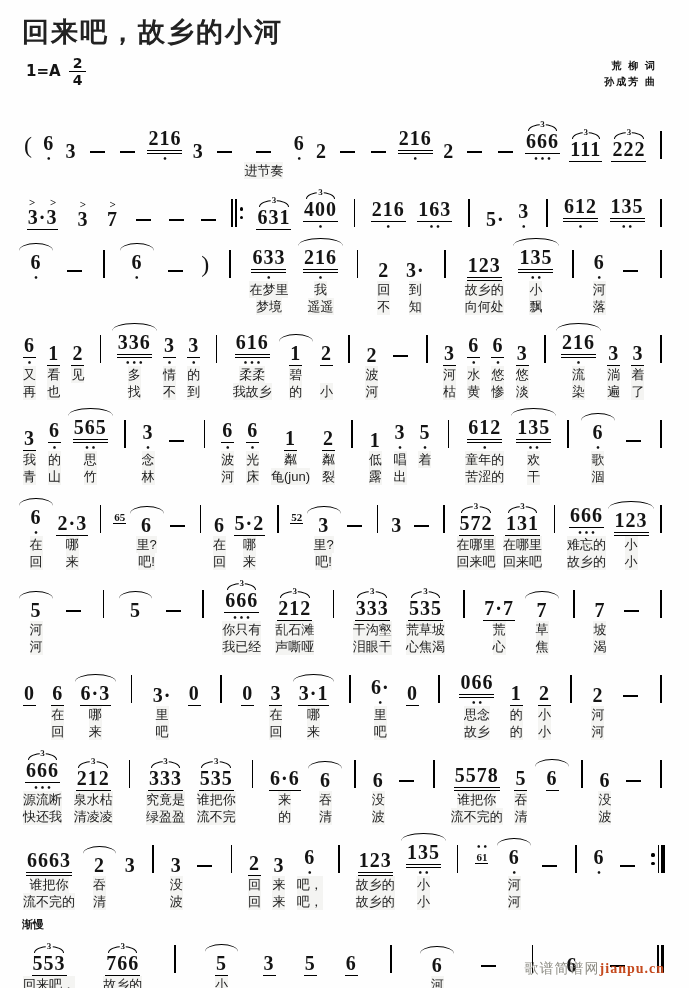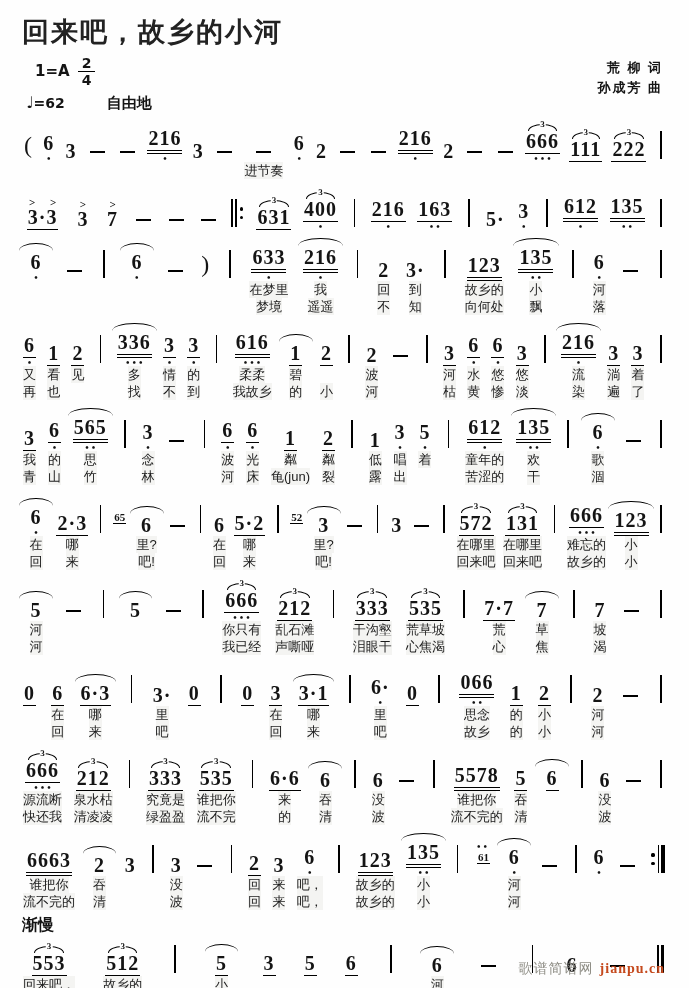--- a/index.html
+++ b/index.html
@@ -3,33 +3,33 @@
 <meta charset="utf-8">
 <style>
   html,body{margin:0;padding:0;}
   body{
     width:689px;height:988px;background:#fefefe;position:relative;overflow:hidden;
     font-family:"Liberation Serif", serif;color:#141414;
   }
   .sheet{padding:10px 22px 0 22px;position:relative;}
   .title{text-align:left;font-size:27px;font-weight:bold;letter-spacing:2px;color:#222;margin-top:4px;}
   .meta{position:relative;height:60px;margin-top:6px;}
-  .keyline{font-family:"DejaVu Sans", sans-serif;font-size:15px;font-weight:bold;margin-left:13px;}
+  .keyline{font-family:"DejaVu Sans", sans-serif;font-size:15px;font-weight:bold;margin-left:4px;}
   .frac{display:inline-block;text-align:center;vertical-align:middle;margin-left:8px;line-height:1;}
   .frac .num{display:block;border-bottom:1.5px solid #000;padding:0 4px 1px;font-size:14px;}
   .frac .den{display:block;padding-top:1px;font-size:14px;}
   .tempoline{font-family:"DejaVu Sans", sans-serif;font-size:14px;font-weight:bold;margin:6px 0 0 4px;}
   .tempo-note{font-size:16px;}
   .expression{margin-left:42px;font-size:15px;font-weight:bold;font-family:"Liberation Sans", sans-serif;}
-  .credits{position:absolute;top:2px;right:4px;text-align:right;font-size:13px;font-weight:600;
+  .credits{position:absolute;top:2px;right:10px;text-align:right;font-size:10px;font-weight:600;
     line-height:1.55;letter-spacing:2px;font-family:"Liberation Sans", sans-serif;}
   
   .systems{margin-top:2px;}
   .sys{margin-bottom:7px;}
-  .pre{font-size:16px;font-weight:bold;font-family:"Liberation Sans", sans-serif;height:15px;line-height:15px;}
+  .pre{font-size:11px;font-weight:bold;font-family:"Liberation Sans", sans-serif;height:15px;line-height:15px;}
   .row{display:flex;justify-content:space-between;align-items:flex-end;width:100%;}
   .col{display:flex;flex-direction:column;align-items:center;margin:0 1px;min-width:10px;}
   .note{height:44px;display:flex;flex-direction:column;justify-content:flex-end;align-items:center;}
   .txt{display:inline-block;font-size:20px;font-weight:bold;letter-spacing:1px;line-height:21px;white-space:nowrap;}
   .txt .in{display:inline-block;padding:0 1px;}
   .u1 .in{border-bottom:1.7px solid #000;padding-bottom:1px;}
   .u2{border-bottom:1.7px solid #000;}
   .u2 .in{border-bottom:1.7px solid #000;padding-bottom:1px;margin-bottom:2px;}
   .dashbar{width:15px;height:2.5px;background:#000;margin:0 3px 9px;}
   .paren{font-size:24px;line-height:26px;margin-bottom:4px;font-weight:400;}
@@ -37,47 +37,44 @@
   .bd{margin-top:1px;}
   .ad{margin-bottom:1px;}
   .arcmark{width:130%;min-width:26px;height:7px;border-top:1.6px solid #000;
     border-radius:50% 50% 0 0 / 100% 100% 0 0;margin-bottom:1px;}
   .tupmark{position:relative;width:100%;min-width:24px;height:11px;margin-bottom:0;}
   .tupmark::before{content:"";position:absolute;left:8%;right:8%;top:4px;bottom:0;
     border:1.2px solid #000;border-bottom:none;border-radius:50% 50% 0 0 / 100% 100% 0 0;}
   .tupmark span{position:absolute;top:-1px;left:50%;transform:translateX(-50%);
     font-size:9px;line-height:11px;font-weight:bold;background:#fefefe;padding:0 1px;}
   .accmark{font-size:11px;font-weight:bold;line-height:9px;height:9px;letter-spacing:6px;text-indent:6px;}
-  .gracewrap{display:flex;flex-direction:column;align-items:flex-end;transform:translateY(-12px);}
+  .gracewrap{display:flex;flex-direction:column;align-items:center;transform:translateY(-12px);}
   .gracetxt{font-size:11px;font-weight:bold;line-height:12px;border-bottom:1.2px solid #000;padding:0 1px;}
   .barwrap{display:flex;align-items:flex-end;margin-bottom:3px;}
   .vbar{width:1.7px;background:#000;height:28px;margin:0 1px;}
   .vbar.thick{width:3.5px;}
   .rdots{display:flex;flex-direction:column;justify-content:center;gap:5px;height:28px;margin:0 2px;}
   .rdots i{width:3.2px;height:3.2px;border-radius:50%;background:#000;display:block;}
   .lyr{height:17px;line-height:17px;font-size:13px;white-space:nowrap;
     font-family:"Liberation Sans", sans-serif;color:#1c1c1c;background:#f4f4f2;}
   .lyr:empty{background:none;}
   .footer{position:absolute;bottom:10px;right:24px;font-size:14px;letter-spacing:1px;}
   .footer .site{color:#8f8e86;padding-left:37px;}
-  .footer .url{color:#c54a1e;font-weight:bold;margin-left:6px;}
+  .footer .url{color:#c54a1e;font-weight:bold;}
 </style>
 </head>
 <body>
 
 <div class="sheet">
   <div class="title">回来吧，故乡的小河</div>
 
   <div class="meta">
     <div class="keyline">
       <span>1=A</span><span class="frac"><span class="num">2</span><span class="den">4</span></span>
     </div>
-    <div class="tempoline">
-      <span class="tempo-note">♩</span><span>=62</span><span class="expression">自由地</span>
-    </div>
     <div class="credits">
       <div>荒 柳 词</div>
       <div>孙成芳 曲</div>
     </div>
   </div>
 
   <div class="systems">
       <div class="sys">
         <div class="row">
           <div class="col">
@@ -1762,21 +1759,21 @@
               </div>
               <div class="txt u1"><span class="in">553</span></div>
             </div>
             <div class="lyr">回来吧，</div>
           </div>
           <div class="col">
             <div class="note">
               <div class="tupmark">
                 <span>3</span>
               </div>
-              <div class="txt u1"><span class="in">512</span></div>
+              <div class="txt u1"><span class="in">766</span></div>
             </div>
             <div class="lyr">故乡的</div>
           </div>
           <div class="col">
             <div class="note">
               <div class="barwrap">
                 <div class="vbar"></div>
               </div>
             </div>
             <div class="lyr"></div>

